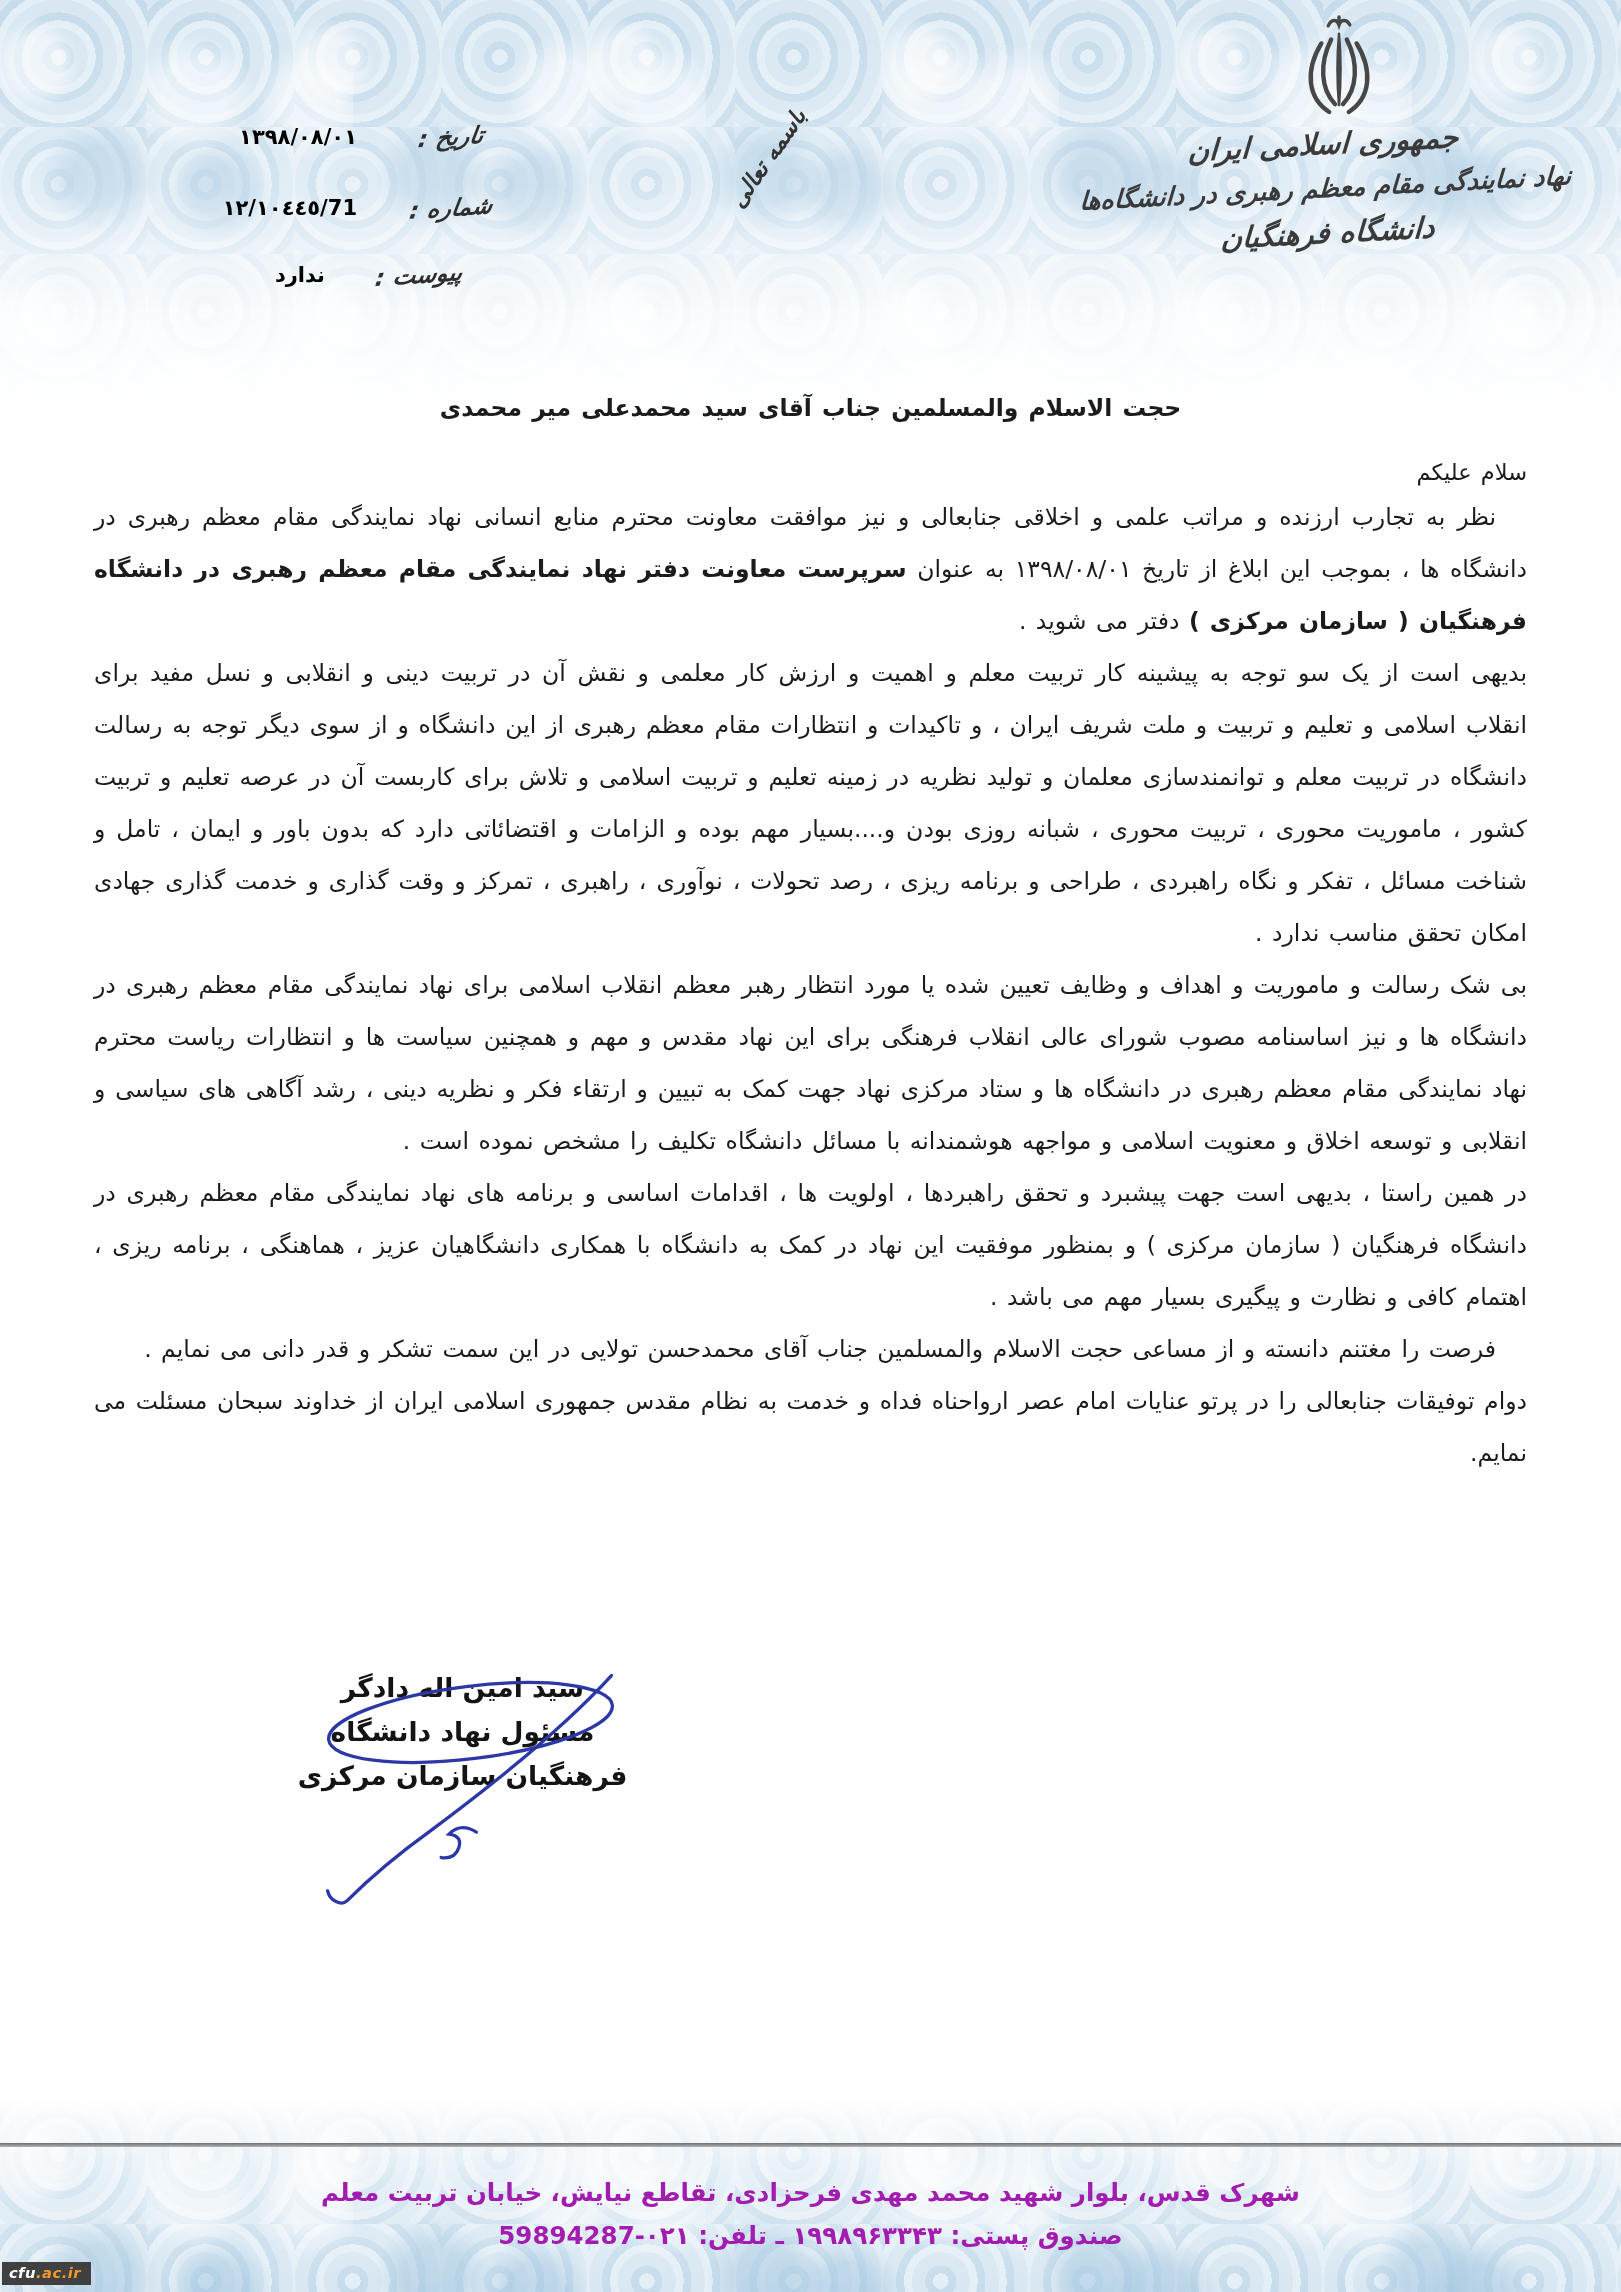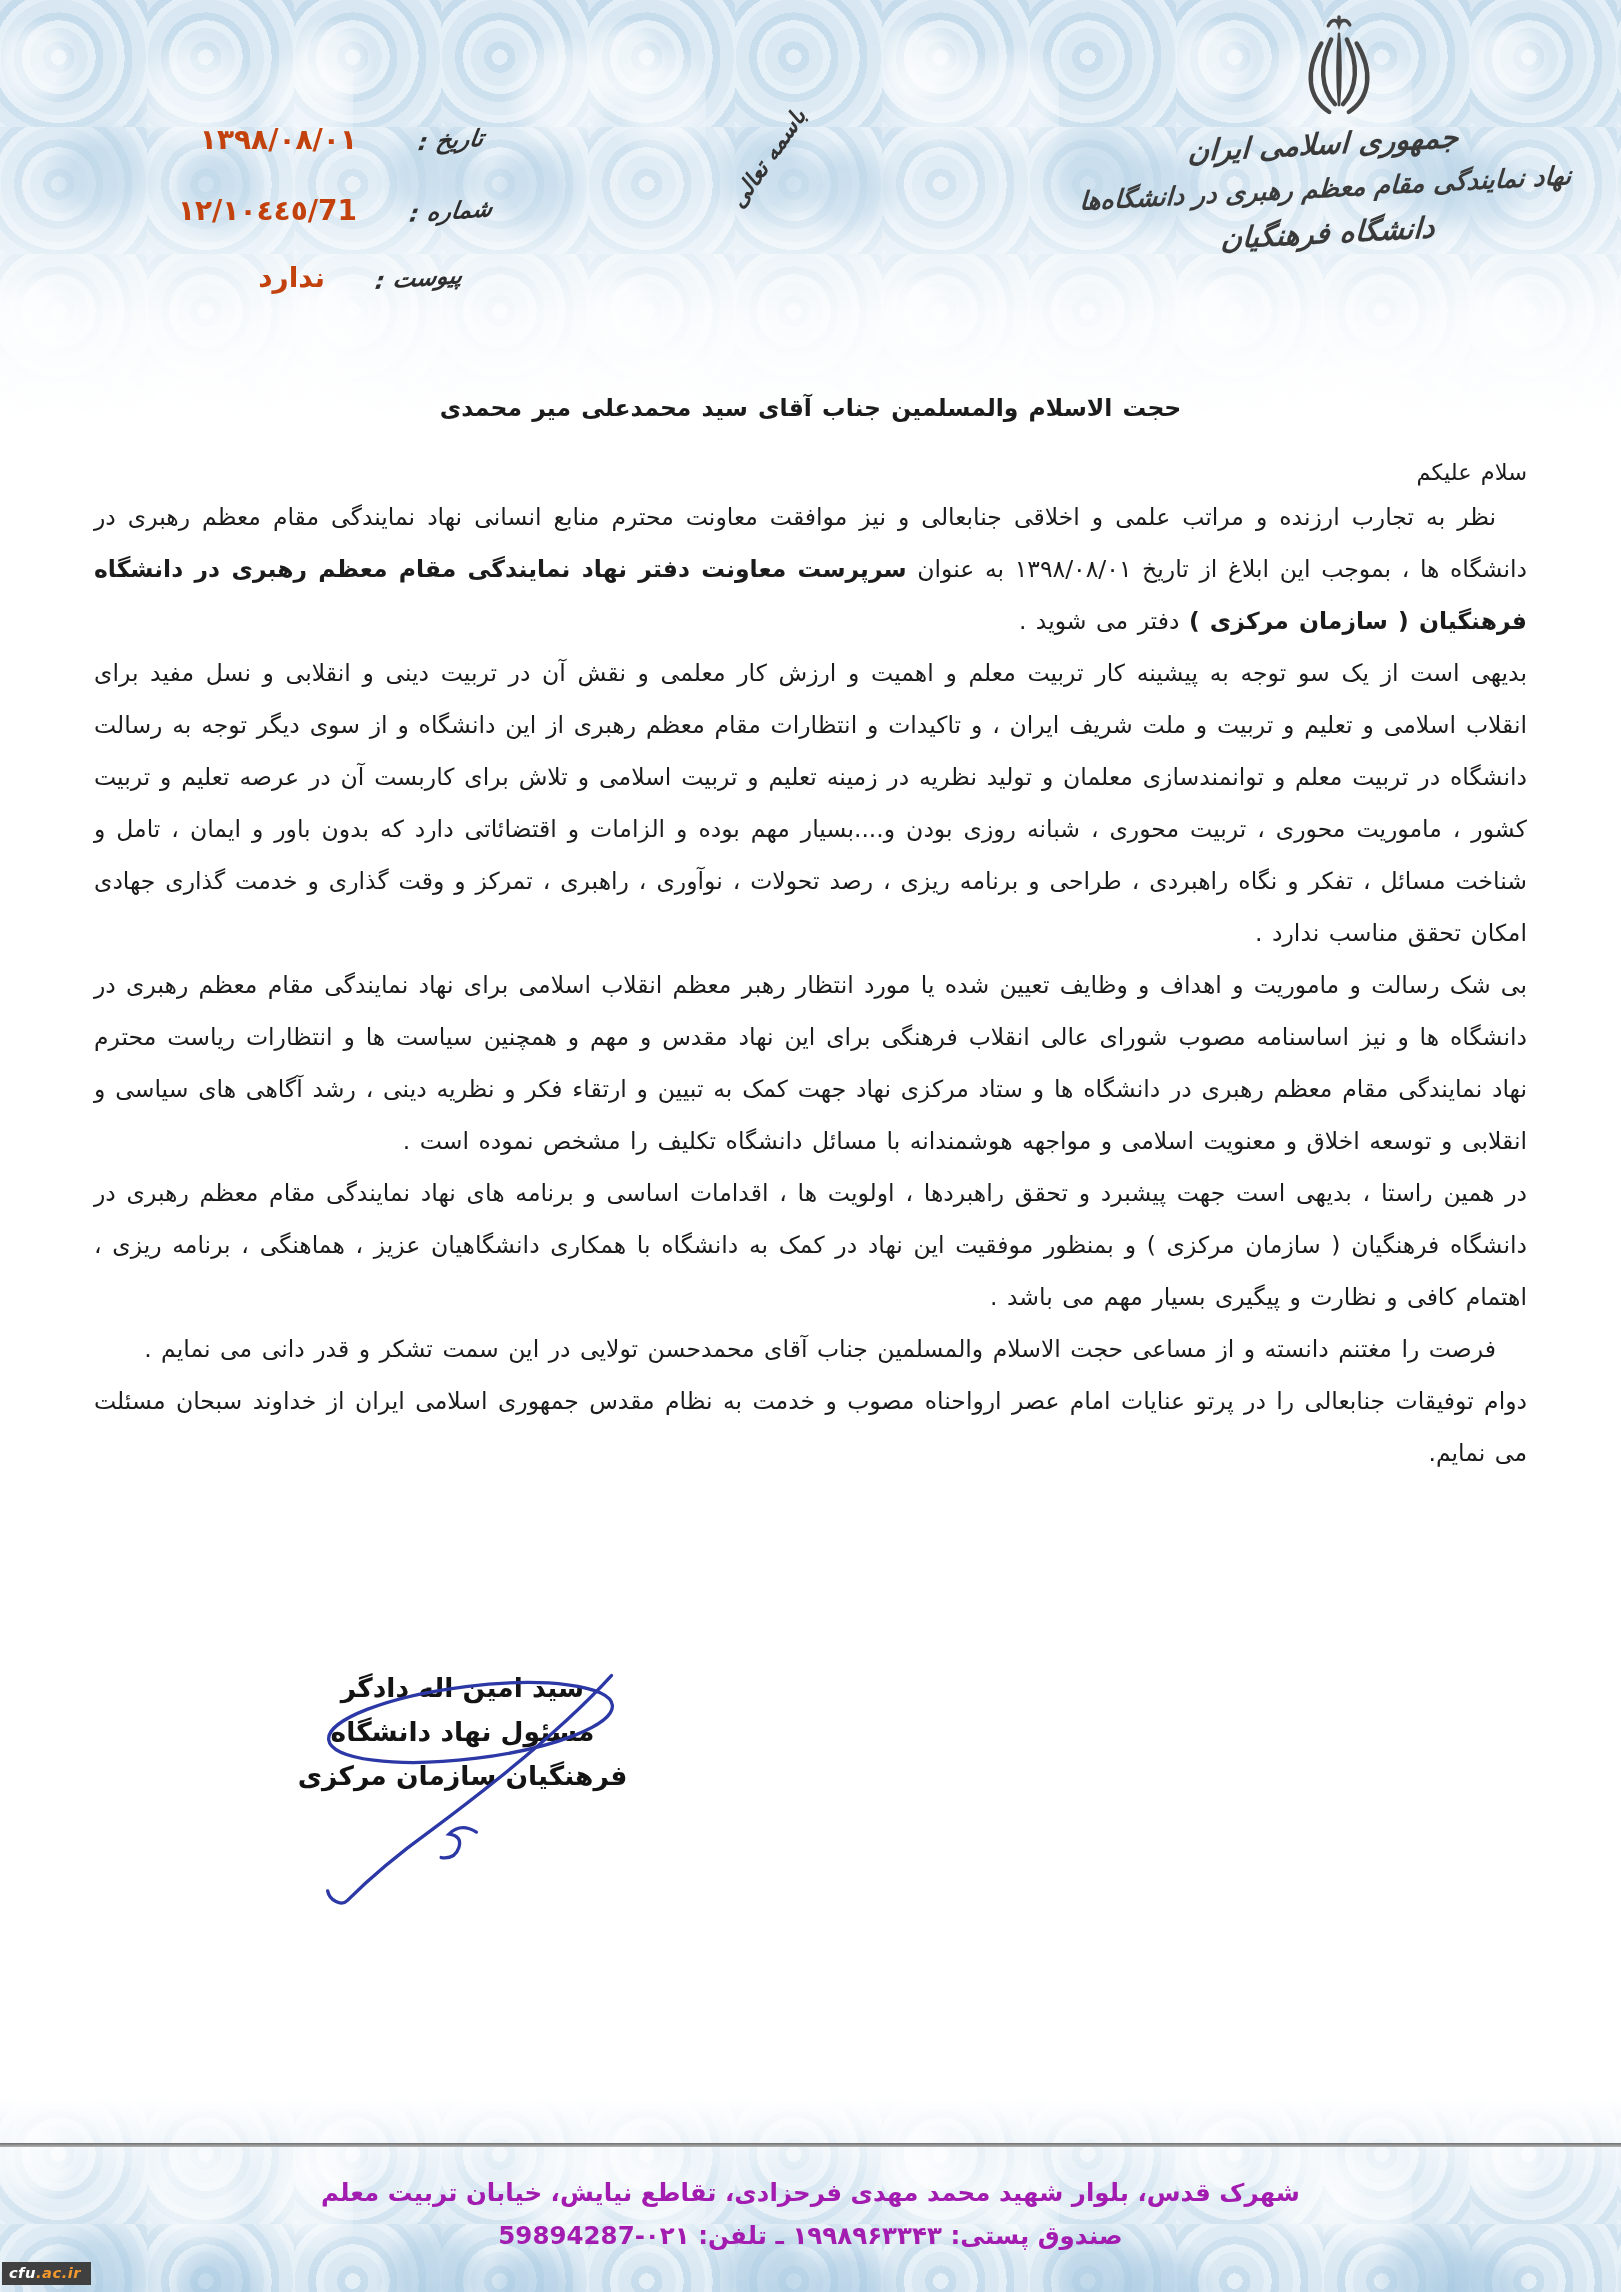--- a/index.html
+++ b/index.html
@@ -35,21 +35,21 @@
   .org-l3{font-size:29px;font-weight:bold;font-style:italic;transform:skewX(-6deg);}
   .basmala{position:absolute;top:145px;left:684px;width:167px;text-align:center;
     transform:rotate(-55deg);font-size:22.5px;font-weight:bold;font-style:italic;color:#333;z-index:2;}
   
   .mrow{position:absolute;display:flex;direction:rtl;align-items:center;z-index:2;}
   .m1{top:123px;right:1117px;}
   .m2{top:194px;right:1117px;}
   .m3{top:261px;right:1149px;}
   .mlabel{font-size:23.5px;font-weight:bold;font-style:italic;color:#2e2e2e;
     transform:skewX(-12deg) rotate(-4deg);min-width:106px;text-align:center;margin-left:41px;}
-  .mvalue{font-size:28px;font-weight:bold;letter-spacing:1px;color:#c2410c;}
+  .mvalue{font-size:21px;font-weight:bold;letter-spacing:1px;color:#000000;}
   
   .body{position:absolute;top:390px;right:94px;left:94px;font-size:23.5px;line-height:52px;
     text-align:justify;z-index:2;word-spacing:2px;}
   .addressee{font-weight:bold;font-size:23.5px;line-height:37px;text-align:center;}
   .salutation{margin-top:27px;font-size:22.5px;line-height:37px;text-align:right;}
   .body p{margin:0;text-align:justify;}
   .indent{text-indent:31px;}
   .p1{margin-top:41px;}
   .p2{margin-top:25.5px;}
   .p3{margin-top:37px;}
@@ -115,21 +115,21 @@
   </div>
 
   <div class="body">
     <div class="addressee">حجت الاسلام والمسلمین جناب آقای سید محمدعلی میر محمدی</div>
     <div class="salutation">سلام علیکم</div>
     <p class="p1 indent"><span>نظر به تجارب ارزنده و مراتب علمی و اخلاقی جنابعالی و نیز موافقت معاونت محترم منابع انسانی نهاد نمایندگی مقام معظم رهبری در دانشگاه ها ، بموجب این ابلاغ از تاریخ ١٣٩٨/٠٨/٠١ به عنوان </span><span class="bold">سرپرست معاونت دفتر نهاد نمایندگی مقام معظم رهبری در دانشگاه فرهنگیان ( سازمان مرکزی )</span><span> دفتر می شوید .</span></p>
     <p class="p2">بدیهی است از یک سو توجه به پیشینه کار تربیت معلم و اهمیت و ارزش کار معلمی و نقش آن در تربیت دینی و انقلابی و نسل مفید برای انقلاب اسلامی و تعلیم و تربیت و ملت شریف ایران ، و تاکیدات و انتظارات مقام معظم رهبری از این دانشگاه و از سوی دیگر توجه به رسالت دانشگاه در تربیت معلم و توانمندسازی معلمان و تولید نظریه در زمینه تعلیم و تربیت اسلامی و تلاش برای کاربست آن در عرصه تعلیم و تربیت کشور ، ماموریت محوری ، تربیت محوری ، شبانه روزی بودن و....بسیار مهم بوده و الزامات و اقتضائاتی دارد که بدون باور و ایمان ، تامل و شناخت مسائل ، تفکر و نگاه راهبردی ، طراحی و برنامه ریزی ، رصد تحولات ، نوآوری ، راهبری ، تمرکز و وقت گذاری و خدمت گذاری جهادی امکان تحقق مناسب ندارد .</p>
     <p class="p3">بی شک رسالت و ماموریت و اهداف و وظایف تعیین شده یا مورد انتظار رهبر معظم انقلاب اسلامی برای نهاد نمایندگی مقام معظم رهبری در دانشگاه ها و نیز اساسنامه مصوب شورای عالی انقلاب فرهنگی برای این نهاد مقدس و مهم و همچنین سیاست ها و انتظارات ریاست محترم نهاد نمایندگی مقام معظم رهبری در دانشگاه ها و ستاد مرکزی نهاد جهت کمک به تبیین و ارتقاء فکر و نظریه دینی ، رشد آگاهی های سیاسی و انقلابی و توسعه اخلاق و معنویت اسلامی و مواجهه هوشمندانه با مسائل دانشگاه تکلیف را مشخص نموده است .</p>
     <p class="p4">در همین راستا ، بدیهی است جهت پیشبرد و تحقق راهبردها ، اولویت ها ، اقدامات اساسی و برنامه های نهاد نمایندگی مقام معظم رهبری در دانشگاه فرهنگیان ( سازمان مرکزی ) و بمنظور موفقیت این نهاد در کمک به دانشگاه با همکاری دانشگاهیان عزیز ، هماهنگی ، برنامه ریزی ، اهتمام کافی و نظارت و پیگیری بسیار مهم می باشد .</p>
     <p class="p5 indent">فرصت را مغتنم دانسته و از مساعی حجت الاسلام والمسلمین جناب آقای محمدحسن تولایی در این سمت تشکر و قدر دانی می نمایم .</p>
-    <p class="p6">دوام توفیقات جنابعالی را در پرتو عنایات امام عصر ارواحناه مصوب و خدمت به نظام مقدس جمهوری اسلامی ایران از خداوند سبحان مسئلت می نمایم.</p>
+    <p class="p6">دوام توفیقات جنابعالی را در پرتو عنایات امام عصر ارواحناه فداه و خدمت به نظام مقدس جمهوری اسلامی ایران از خداوند سبحان مسئلت می نمایم.</p>
   </div>
 
   <div class="sig">
     <div>سید امین اله دادگر</div>
     <div>مسئول نهاد دانشگاه</div>
     <div>فرهنگیان سازمان مرکزی</div>
   </div>
   <svg class="sigpen" viewBox="0 0 450 280">
     <g fill="none" stroke="#2c38a6" stroke-width="3.4" stroke-linecap="round">
       <ellipse cx="224" cy="70" rx="146" ry="37" transform="rotate(-7 224 70)"></ellipse>

